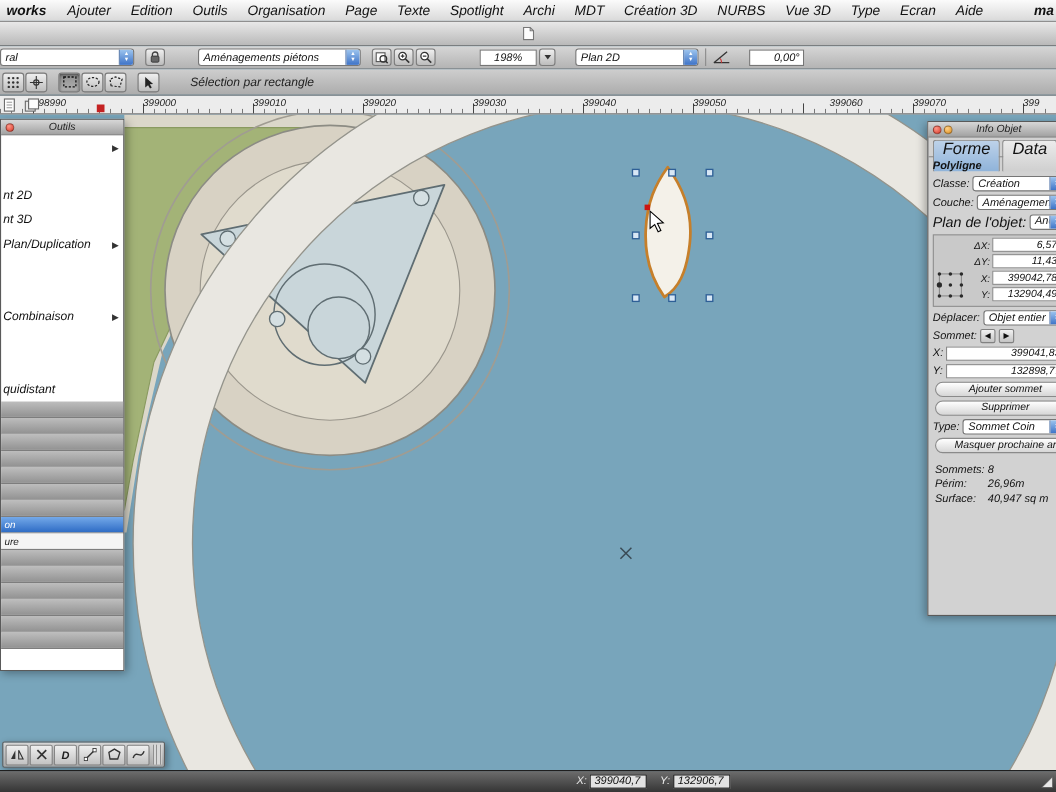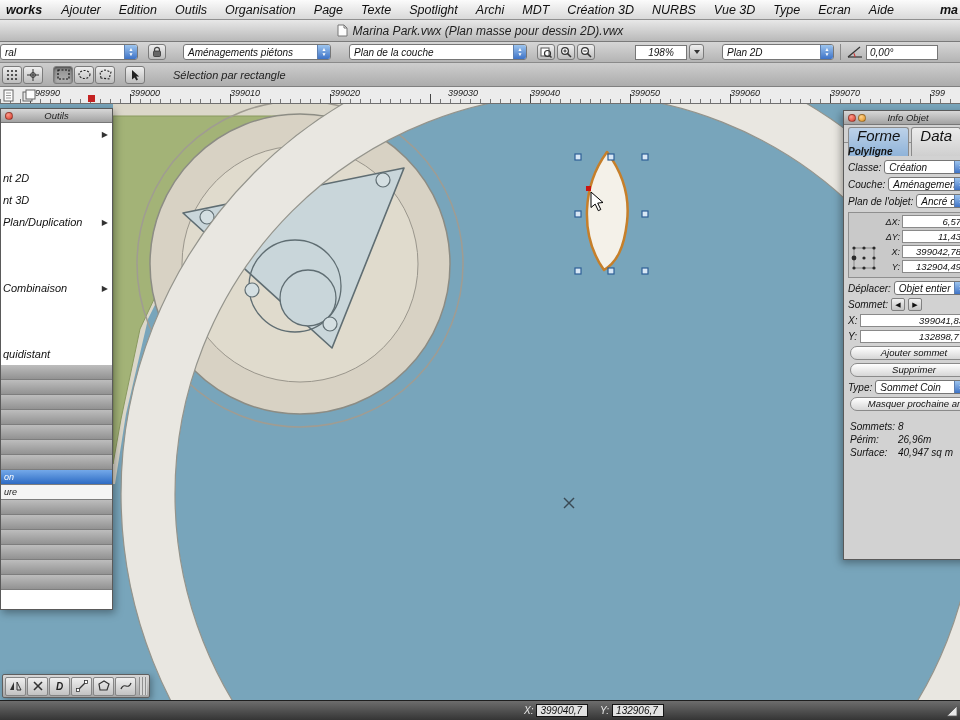--- a/index.html
+++ b/index.html
@@ -151,40 +151,35 @@
     <span class="mb-item">Ecran</span>
     <span class="mb-item">Aide</span>
     <span class="mb-right">ma</span>
   </div>
 
   <div id="titlebar">
     <svg width="11" height="13">
       <path d="M1,1 h6 l3,3 v8 h-9 z" fill="#fdfdfd" stroke="#777" stroke-width="1"></path>
       <path d="M7,1 v3 h3" fill="none" stroke="#777" stroke-width="1"></path>
     </svg>
-    <span>Marina Park.vwx (Plan masse pour dessin 2D).vwx</span>
   </div>
 
   <div id="toolbar1">
-    <div class="popup" style="width:138px;flex:none">
+    <div class="popup" style="width:122px;flex:none">
       <span class="pt">ral</span>
       <span class="cap"></span>
     </div>
     <div class="tbtn small" style="margin-left:10px">
       <svg width="10" height="12">
         <path d="M2.5,5 v-1.2 a2.5,2.5 0 0 1 5,0 V5" fill="none" stroke="#444" stroke-width="1.2"></path>
         <rect x="1.5" y="5" width="7" height="5.5" rx="1" fill="#666" stroke="#333" stroke-width="0.8"></rect>
       </svg>
     </div>
-    <div class="popup" style="width:148px;margin-left:17px;flex:none">
+    <div class="popup" style="width:148px;margin-left:30px;flex:none">
       <span class="pt">Aménagements piétons</span>
-      <span class="cap"></span>
-    </div>
-    <div class="popup" style="width:178px;margin-left:18px;flex:none">
-      <span class="pt">Plan de la couche</span>
       <span class="cap"></span>
     </div>
     <div class="tbtn small" style="margin-left:10px">
       <svg width="12" height="12">
         <rect x="1" y="2" width="8" height="8" fill="#fff" stroke="#555" stroke-width="1"></rect>
         <circle cx="7.5" cy="7.5" r="3" fill="none" stroke="#333" stroke-width="1.2"></circle>
         <line x1="9.7" y1="9.7" x2="11.5" y2="11.5" stroke="#333" stroke-width="1.4"></line>
       </svg>
     </div>
     <div class="tbtn small" style="margin-left:2px">
@@ -211,21 +206,21 @@
     <div class="popup" style="width:112px;margin-left:18px;flex:none">
       <span class="pt">Plan 2D</span>
       <span class="cap"></span>
     </div>
     <div class="vsep"></div>
     <svg width="16" height="14" style="flex:none">
       <line x1="1" y1="12" x2="15" y2="12" stroke="#333" stroke-width="1.2"></line>
       <line x1="1" y1="12" x2="13" y2="2" stroke="#333" stroke-width="1.2"></line>
       <path d="M8,12 A7,7 0 0 0 6.8,8.2" fill="none" stroke="#c33" stroke-width="1.1"></path>
     </svg>
-    <div class="field" style="width:72px;margin-left:3px;flex:none">0,00°</div>
+    <div class="field" style="width:50px;margin-left:17px;text-align:right;flex:none">0,00°</div>
   </div>
 
   <div id="toolbar2">
     <div class="tbtn" style="margin-left:2px">
       <svg width="12" height="12">
         <g fill="#333">
           <circle cx="2" cy="2" r="1.1"></circle>
             <circle cx="6" cy="2" r="1.1"></circle>
             <circle cx="10" cy="2" r="1.1"></circle>
           <circle cx="2" cy="6" r="1.1"></circle>
@@ -278,24 +273,24 @@
     </svg>
     <svg class="corner-btn" style="left:22px">
       <rect x="1" y="3" width="9" height="9" fill="#e9e9e9" stroke="#666"></rect>
       <rect x="4" y="1" width="9" height="9" fill="#fdfdfd" stroke="#666"></rect>
     </svg>
     <div id="origin-mark"></div>
     <span class="rlabel" style="left:30px">398990</span>
     <span class="rlabel" style="left:130px">399000</span>
     <span class="rlabel" style="left:230px">399010</span>
     <span class="rlabel" style="left:330px">399020</span>
-    <span class="rlabel" style="left:448px">399030</span>
+    <span class="rlabel" style="left:430px">399030</span>
     <span class="rlabel" style="left:530px">399040</span>
     <span class="rlabel" style="left:630px">399050</span>
-    <span class="rlabel" style="left:730px">399060</span>
+    <span class="rlabel" style="left:754px">399060</span>
     <span class="rlabel" style="left:830px">399070</span>
     <span class="rlabel" style="left:930px">399</span>
   </div>
 
   <svg id="canvas" width="960" height="596">
     <rect x="0" y="0" width="960" height="596" fill="#78a5bb"></rect>
     <polygon points="113,0 350,0 260,62 190,130 148,215 126,310 115,380 113,380" fill="#dbd7ca"></polygon>
     <polygon points="113,12 332,12 245,70 180,140 140,225 121,315 113,360" stroke="#8a9a60" stroke-width="1" fill="#a3b377"></polygon>
     <g>
       <circle cx="300" cy="160" r="163" fill="none" stroke="#a09c92" stroke-width="1.5"></circle>
@@ -424,21 +419,21 @@
       </div>
     </div>
     <div class="iprow">
       <span class="iplabel">Couche:</span>
       <div class="popup" style="flex:1;height:14px">
         <span class="pt">Aménagements pié</span>
         <span class="cap"></span>
       </div>
     </div>
     <div class="iprow">
-      <span class="iplabel" style="font-size:10px">Plan de l'objet:</span>
+      <span class="iplabel" style="font-size:13px">Plan de l'objet:</span>
       <div class="popup" style="flex:1;height:14px">
         <span class="pt">Ancré dans</span>
         <span class="cap"></span>
       </div>
     </div>
     <div id="coords-box">
       <svg class="anchor" width="26" height="26">
         <rect x="3" y="3" width="20" height="20" fill="none" stroke="#8a8a8a"></rect>
         <g fill="#2a2a2a">
           <circle cx="3" cy="3" r="1.6"></circle>

